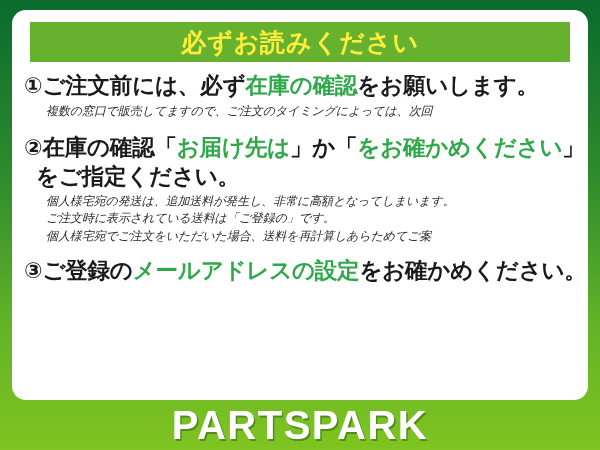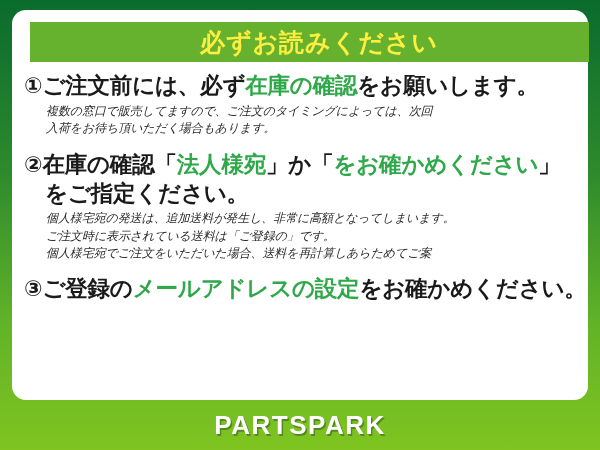--- a/index.html
+++ b/index.html
@@ -38,21 +38,20 @@
   #header-bar {
     position: absolute;
     left: 18px;
     top: 12px;
     width: 540px;
     height: 40px;
     background: #66b22e;
     display: flex;
     align-items: center;
     justify-content: center;
-    padding-left: 19px;
   }
   #header-title {
     color: #ffed3f;
     font-size: 25px;
     font-weight: bold;
     letter-spacing: 1px;
     line-height: 1;
     white-space: nowrap;
   }
 
@@ -93,36 +92,36 @@
     letter-spacing: -0.1px;
     font-style: italic;
   }
   .sec-body div { white-space: nowrap; }
 
   
   #section-1 { margin-bottom: 14px; }
   #section-2 { margin-bottom: 12px; }
   #section-3 { margin-bottom: 7px; }
 
-  #sec2-head-line2 { margin-left: 21px; }
+  #sec2-head-line2 { margin-left: 12px; }
 
   
   #logo-area {
     position: absolute;
     left: 0;
     top: 400px;
     width: 600px;
     height: 50px;
     display: flex;
     align-items: center;
     justify-content: center;
   }
   #logo-text {
     color: #ffffff;
-    font-size: 26px;
+    font-size: 40px;
     font-weight: bold;
     letter-spacing: 1.5px;
     text-shadow: 1.5px 1.5px 0 rgba(40,70,20,0.45);
   }
 </style>
 </head>
 <body>
 
 <div id="banner">
 
@@ -133,27 +132,26 @@
     </div>
 
     <div id="sections">
 
       <div class="section" id="section-1">
         <div class="sec-head">
           <span class="sec-num">①</span><span class="blk">ご注文前には、必ず</span><span class="hl">在庫の確認</span><span class="blk">をお願いします。</span>
         </div>
         <div class="sec-body">
           <div>複数の窓口で販売してますので、ご注文のタイミングによっては、次回</div>
-          <div>入荷をお待ち頂いただく場合もあります。</div>
         </div>
       </div>
 
       <div class="section" id="section-2">
         <div class="sec-head">
-          <span class="sec-num">②</span><span class="blk">在庫の確認</span><span class="blk">「</span><span class="hl">法人様宛</span><span class="blk">」</span><span class="blk">か</span><span class="blk">「</span><span class="hl">をお確かめください</span><span class="blk">」</span>
+          <span class="sec-num">②</span><span class="blk">在庫の確認</span><span class="blk">「</span><span class="hl">お届け先は</span><span class="blk">」</span><span class="blk">か</span><span class="blk">「</span><span class="hl">をお確かめください</span><span class="blk">」</span>
         </div>
         <div class="sec-head" id="sec2-head-line2">をご指定ください。</div>
         <div class="sec-body">
           <div>個人様宅宛の発送は、追加送料が発生し、非常に高額となってしまいます。</div>
           <div>ご注文時に表示されている送料は「ご登録の」です。</div>
           <div>個人様宅宛でご注文をいただいた場合、送料を再計算しあらためてご案</div>
         </div>
       </div>
 
       <div class="section" id="section-3">

